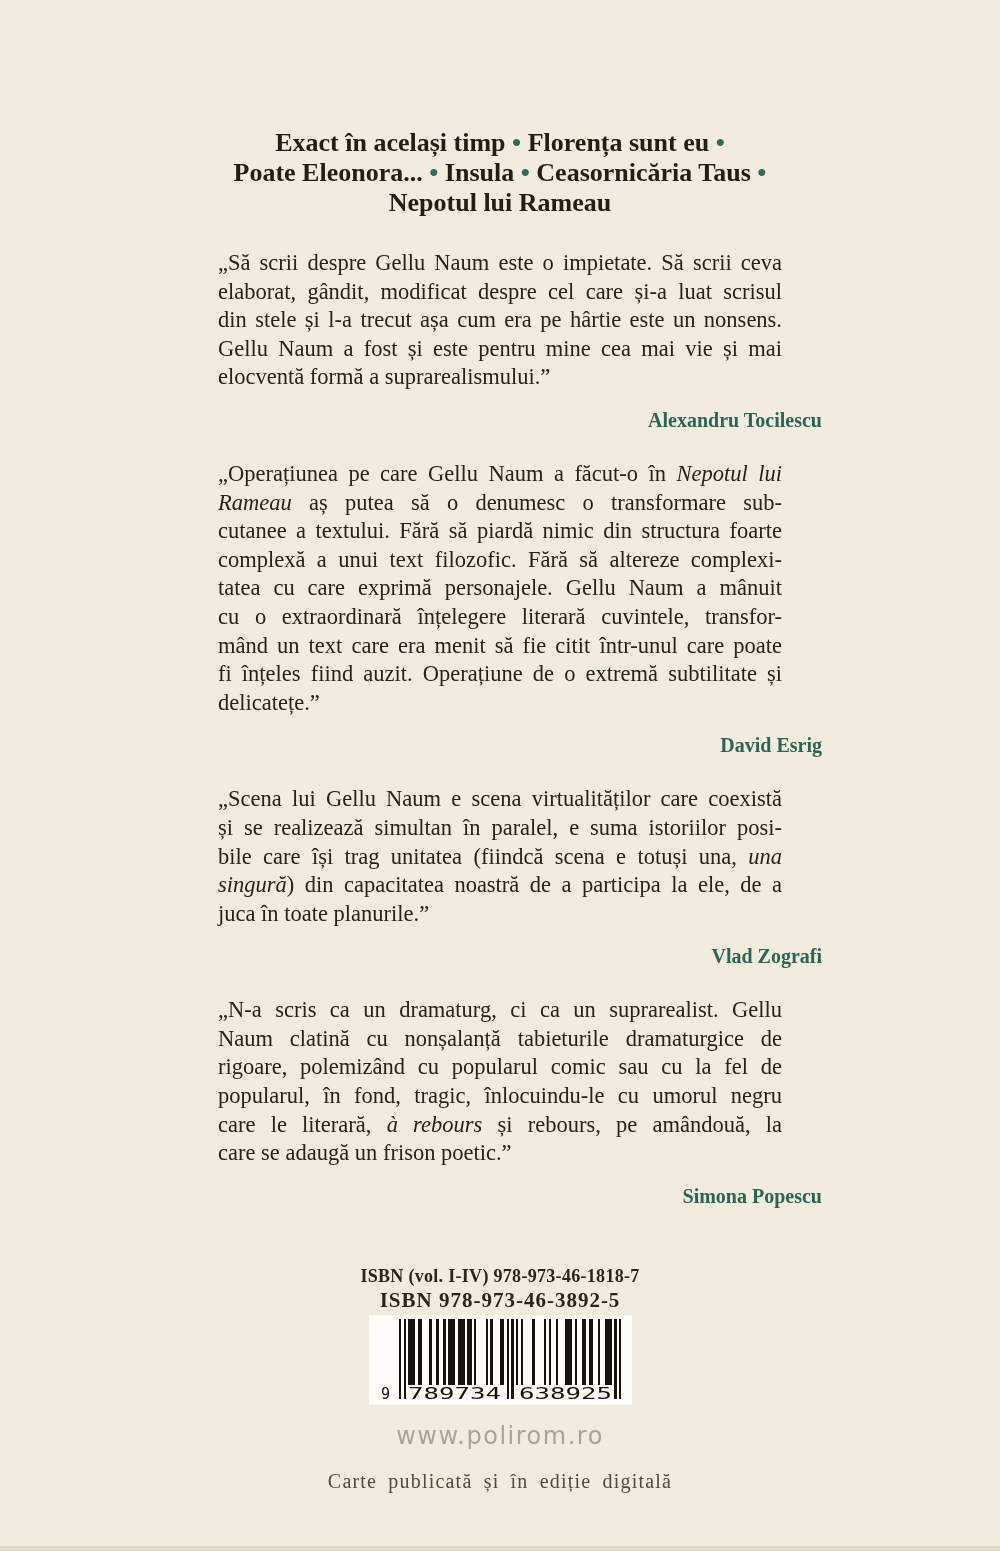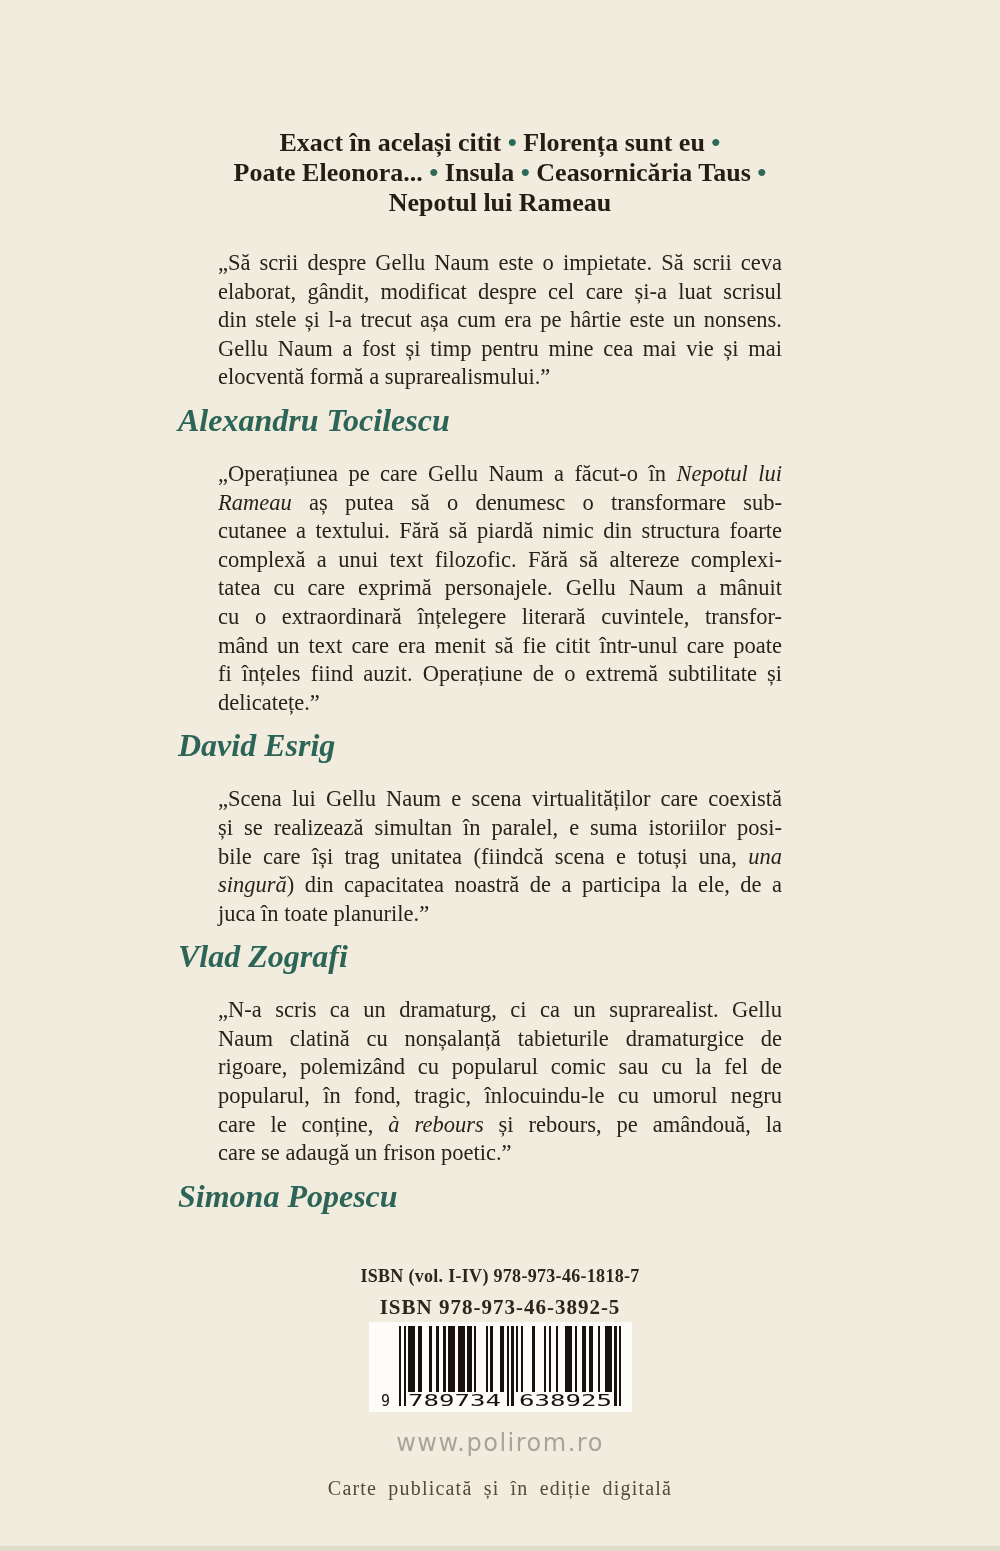--- a/index.html
+++ b/index.html
@@ -23,28 +23,28 @@
 
   
   .quote{margin:0 0 27px 0;}
   .qline{
     font-size:22.5px;line-height:28.6px;
     text-align:justify;text-align-last:justify;
   }
   .qline.last{text-align:left;text-align-last:left;}
   .q-i{font-style:italic;}
   .quote-author{
-    font-weight:bold;
-    color:#2c6557;font-size:32px;line-height:25px;margin-top:1px;font-style:italic;
+    text-align:right;font-weight:bold;
+    color:#2c6557;font-size:20px;line-height:25px;margin-top:1px;
   }
 
   
   .bottom{position:absolute;top:1265px;left:0;width:100%;text-align:center;}
   .isbn1{font-size:18px;font-weight:bold;letter-spacing:.3px;color:#2c241d;line-height:22px;}
-  .isbn2{font-size:21px;font-weight:bold;letter-spacing:1px;color:#2c241d;line-height:24px;margin-top:8px;}
+  .isbn2{font-size:21px;font-weight:bold;letter-spacing:1px;color:#2c241d;line-height:24px;margin-top:1px;}
   .barcode-label{
     display:inline-block;background:#fdfcf8;
     padding:4px 8px 2px;margin-top:3px;line-height:0;
   }
   .website{
     margin-top:12px;
     font-family:"DejaVu Sans","Liberation Sans",sans-serif;
     font-size:24px;line-height:34px;color:#a9a399;letter-spacing:1.5px;
   }
   .note{
@@ -52,31 +52,31 @@
     font-size:20px;line-height:24px;color:#55483c;
     letter-spacing:1.2px;word-spacing:5px;
   }
 </style>
 </head>
 <body>
 
 <div class="content">
 
   <header class="titles">
-      <div class="title-line"><span>Exact în același citit </span><span class="accent">•</span><span> Florența sunt eu </span><span class="accent">•</span></div>
+      <div class="title-line"><span>Exact în același timp </span><span class="accent">•</span><span> Florența sunt eu </span><span class="accent">•</span></div>
       <div class="title-line"><span>Poate Eleonora... </span><span class="accent">•</span><span> Insula </span><span class="accent">•</span><span> Ceasornicăria Taus </span><span class="accent">•</span></div>
       <div class="title-line last"><span>Nepotul lui Rameau</span></div>
     </header>
 
   <figure class="quote">
     <blockquote class="quote-text">
         <div class="qline"><span>„Să scrii despre Gellu Naum este o impietate. Să scrii ceva</span></div>
         <div class="qline"><span>elaborat, gândit, modificat despre cel care și-a luat scrisul</span></div>
         <div class="qline"><span>din stele și l-a trecut așa cum era pe hârtie este un nonsens.</span></div>
-        <div class="qline"><span>Gellu Naum a fost și timp pentru mine cea mai vie și mai</span></div>
+        <div class="qline"><span>Gellu Naum a fost și este pentru mine cea mai vie și mai</span></div>
         <div class="qline last"><span>elocventă formă a suprarealismului.”</span></div>
       </blockquote>
     <figcaption class="quote-author">Alexandru Tocilescu</figcaption>
   </figure>
 
   <figure class="quote">
     <blockquote class="quote-text">
         <div class="qline"><span>„Operațiunea pe care Gellu Naum a făcut-o în </span><span class="q-i">Nepotul lui</span></div>
         <div class="qline"><span class="q-i">Rameau</span><span> aș putea să o denumesc o transformare sub-</span></div>
         <div class="qline"><span>cutanee a textului. Fără să piardă nimic din structura foarte</span></div>
@@ -100,21 +100,21 @@
       </blockquote>
     <figcaption class="quote-author">Vlad Zografi</figcaption>
   </figure>
 
   <figure class="quote">
     <blockquote class="quote-text">
         <div class="qline"><span>„N-a scris ca un dramaturg, ci ca un suprarealist. Gellu</span></div>
         <div class="qline"><span>Naum clatină cu nonșalanță tabieturile dramaturgice de</span></div>
         <div class="qline"><span>rigoare, polemizând cu popularul comic sau cu la fel de</span></div>
         <div class="qline"><span>popularul, în fond, tragic, înlocuindu-le cu umorul negru</span></div>
-        <div class="qline"><span>care le conține, </span><span class="q-i">à rebours</span><span> și rebours, pe amândouă, la</span></div>
+        <div class="qline"><span>care le literară, </span><span class="q-i">à rebours</span><span> și rebours, pe amândouă, la</span></div>
         <div class="qline last"><span>care se adaugă un frison poetic.”</span></div>
       </blockquote>
     <figcaption class="quote-author">Simona Popescu</figcaption>
   </figure>
 
 </div>
 
 <footer class="bottom">
   <div class="isbn1">ISBN (vol. I-IV) 978-973-46-1818-7</div>
   <div class="isbn2">ISBN 978-973-46-3892-5</div>

